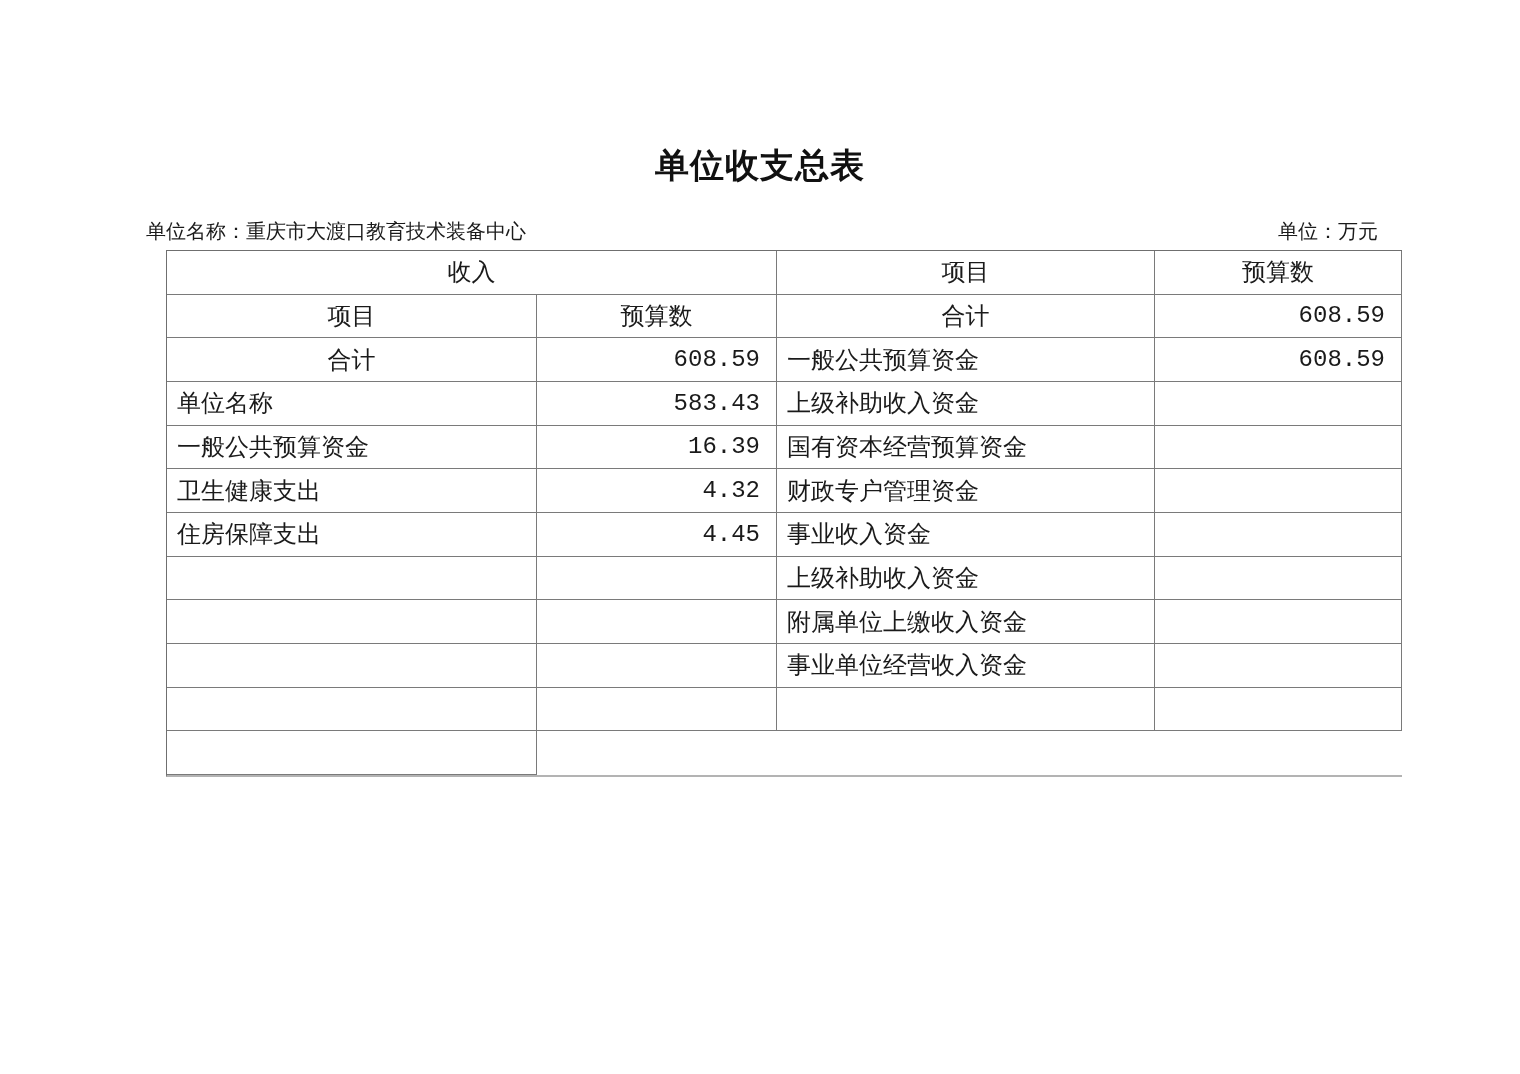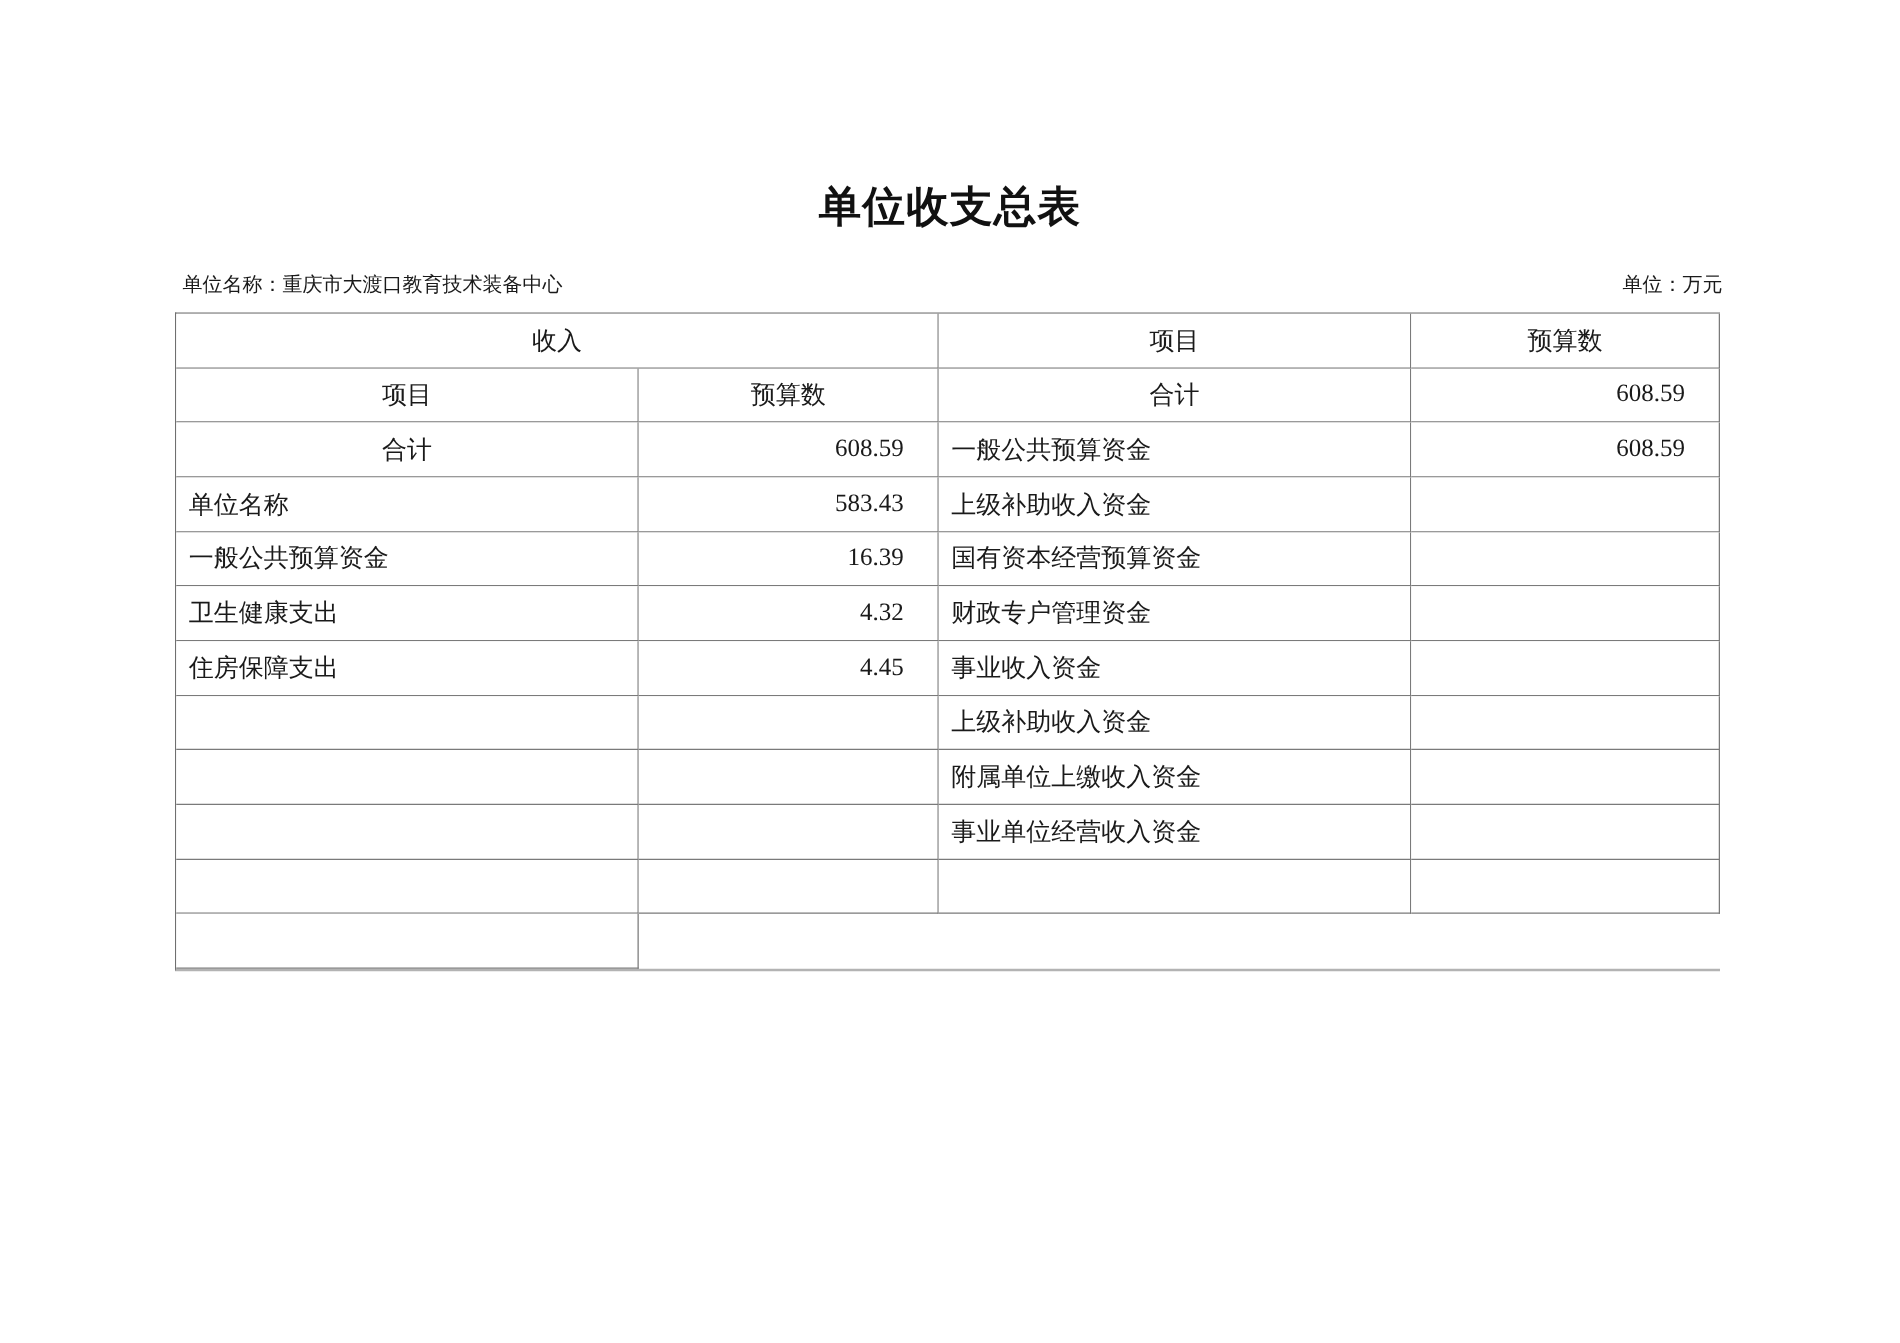--- a/index.html
+++ b/index.html
@@ -32,49 +32,50 @@
     letter-spacing: 1px;
     color: #111111;
   }
   .meta-row {
     position: absolute;
     top: 218px;
     left: 146px;
     width: 1232px;
     display: flex;
     justify-content: space-between;
-    font-size: 16px;
+    font-size: 20px;
     color: #1a1a1a;
   }
   .summary-table {
     position: absolute;
-    left: 140px;
+    left: 166px;
     top: 250px;
     width: 1235px;
     height: 524px;
     display: grid;
     grid-template-columns: 370px 240px 378px 247px;
     grid-template-rows: repeat(12, 1fr);
     border-top: 1px solid #6f6f6f;
     border-left: 1px solid #6f6f6f;
     border-bottom: 2px solid #b3b3b3;
-    font-size: 20px;
+    font-size: 24px;
+    font-family: Liberation Mono, monospace;
   }
   .cell {
     border-right: 1px solid #7a7a7a;
     border-bottom: 1px solid #7a7a7a;
     display: flex;
     align-items: center;
     overflow: hidden;
     white-space: nowrap;
     background: #ffffff;
   }
   .cell.center { justify-content: center; }
   .cell.item   { justify-content: flex-start; padding-left: 10px; }
-  .cell.value  { justify-content: flex-end; padding-right: 27px; }
+  .cell.value  { justify-content: flex-end; padding-right: 16px; }
   .span2 { grid-column: span 2; }
 </style>
 </head>
 <body>
 
 <div class="page">
 
   <div class="doc-title">单位收支总表</div>
 
   <div class="meta-row">

